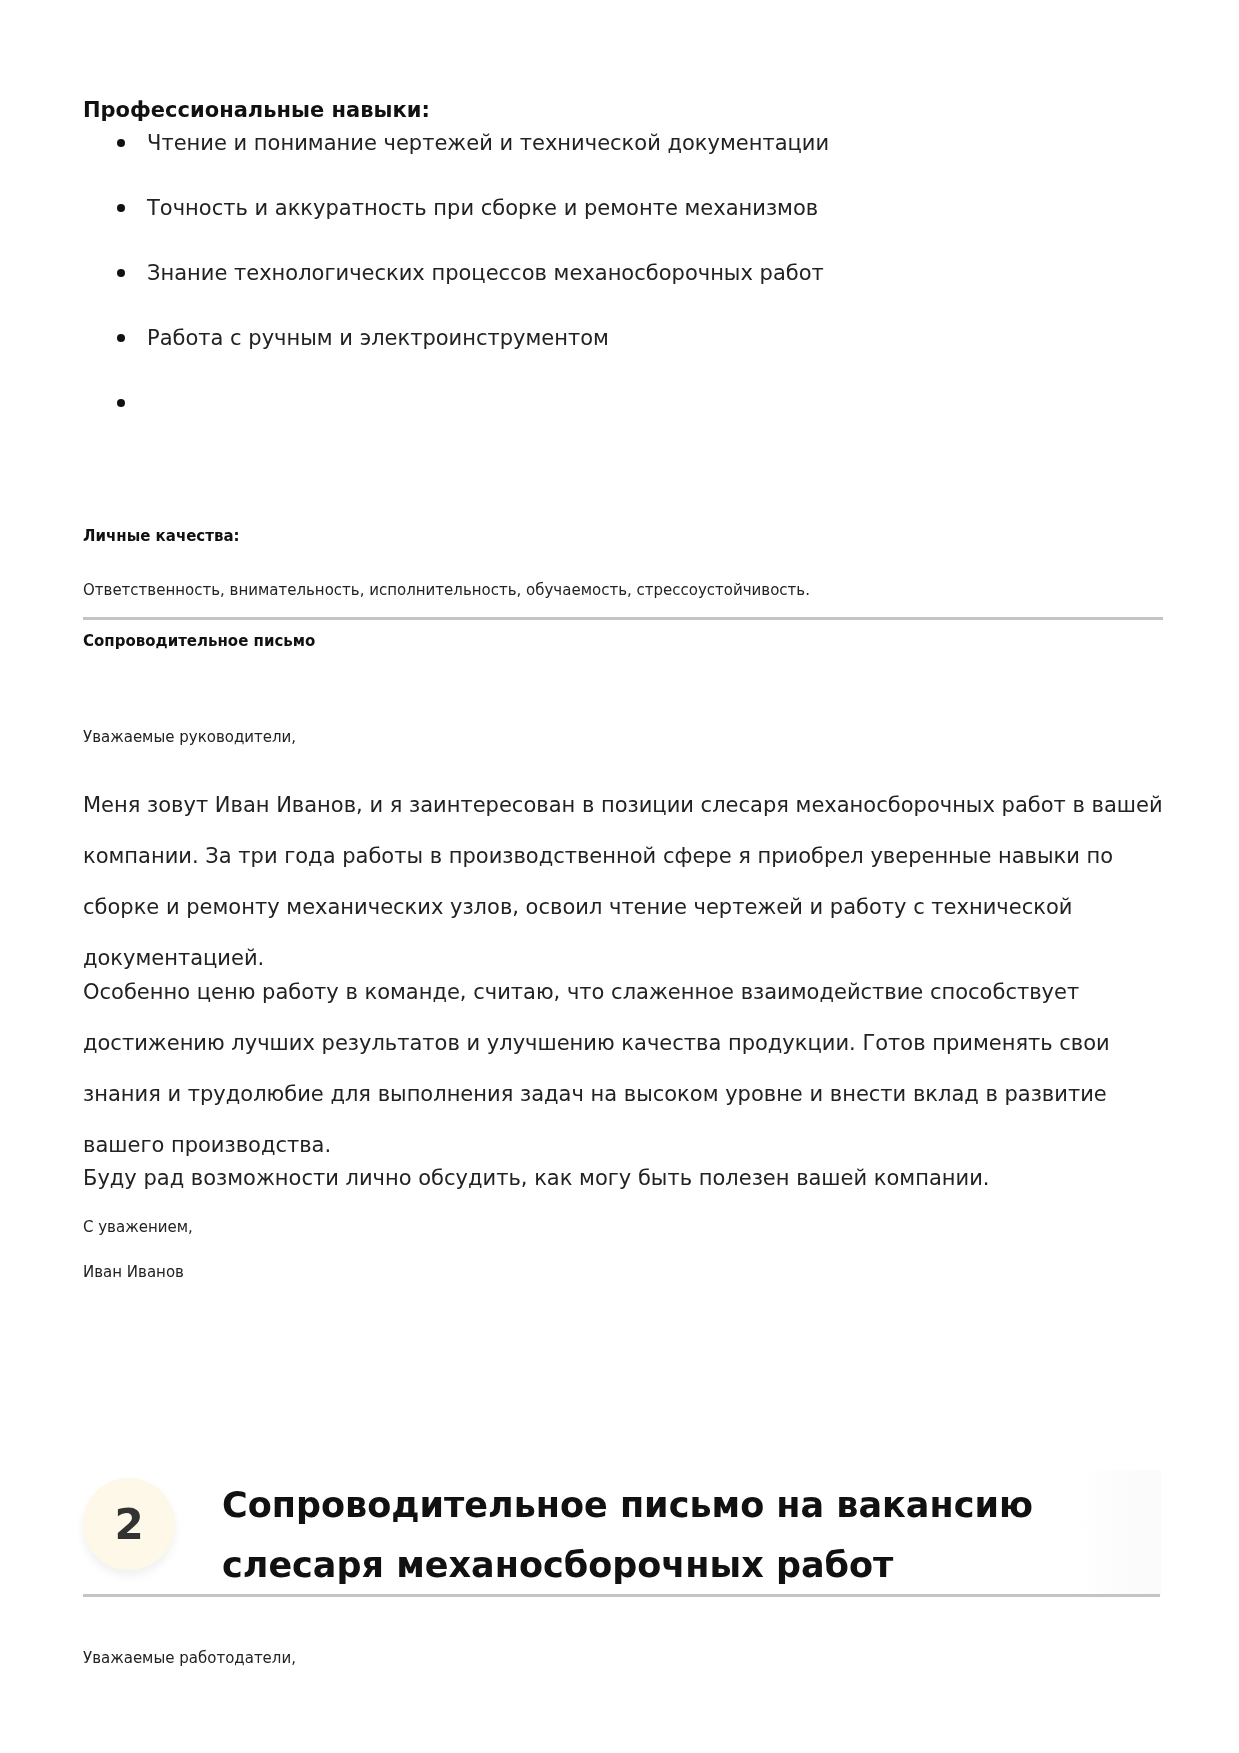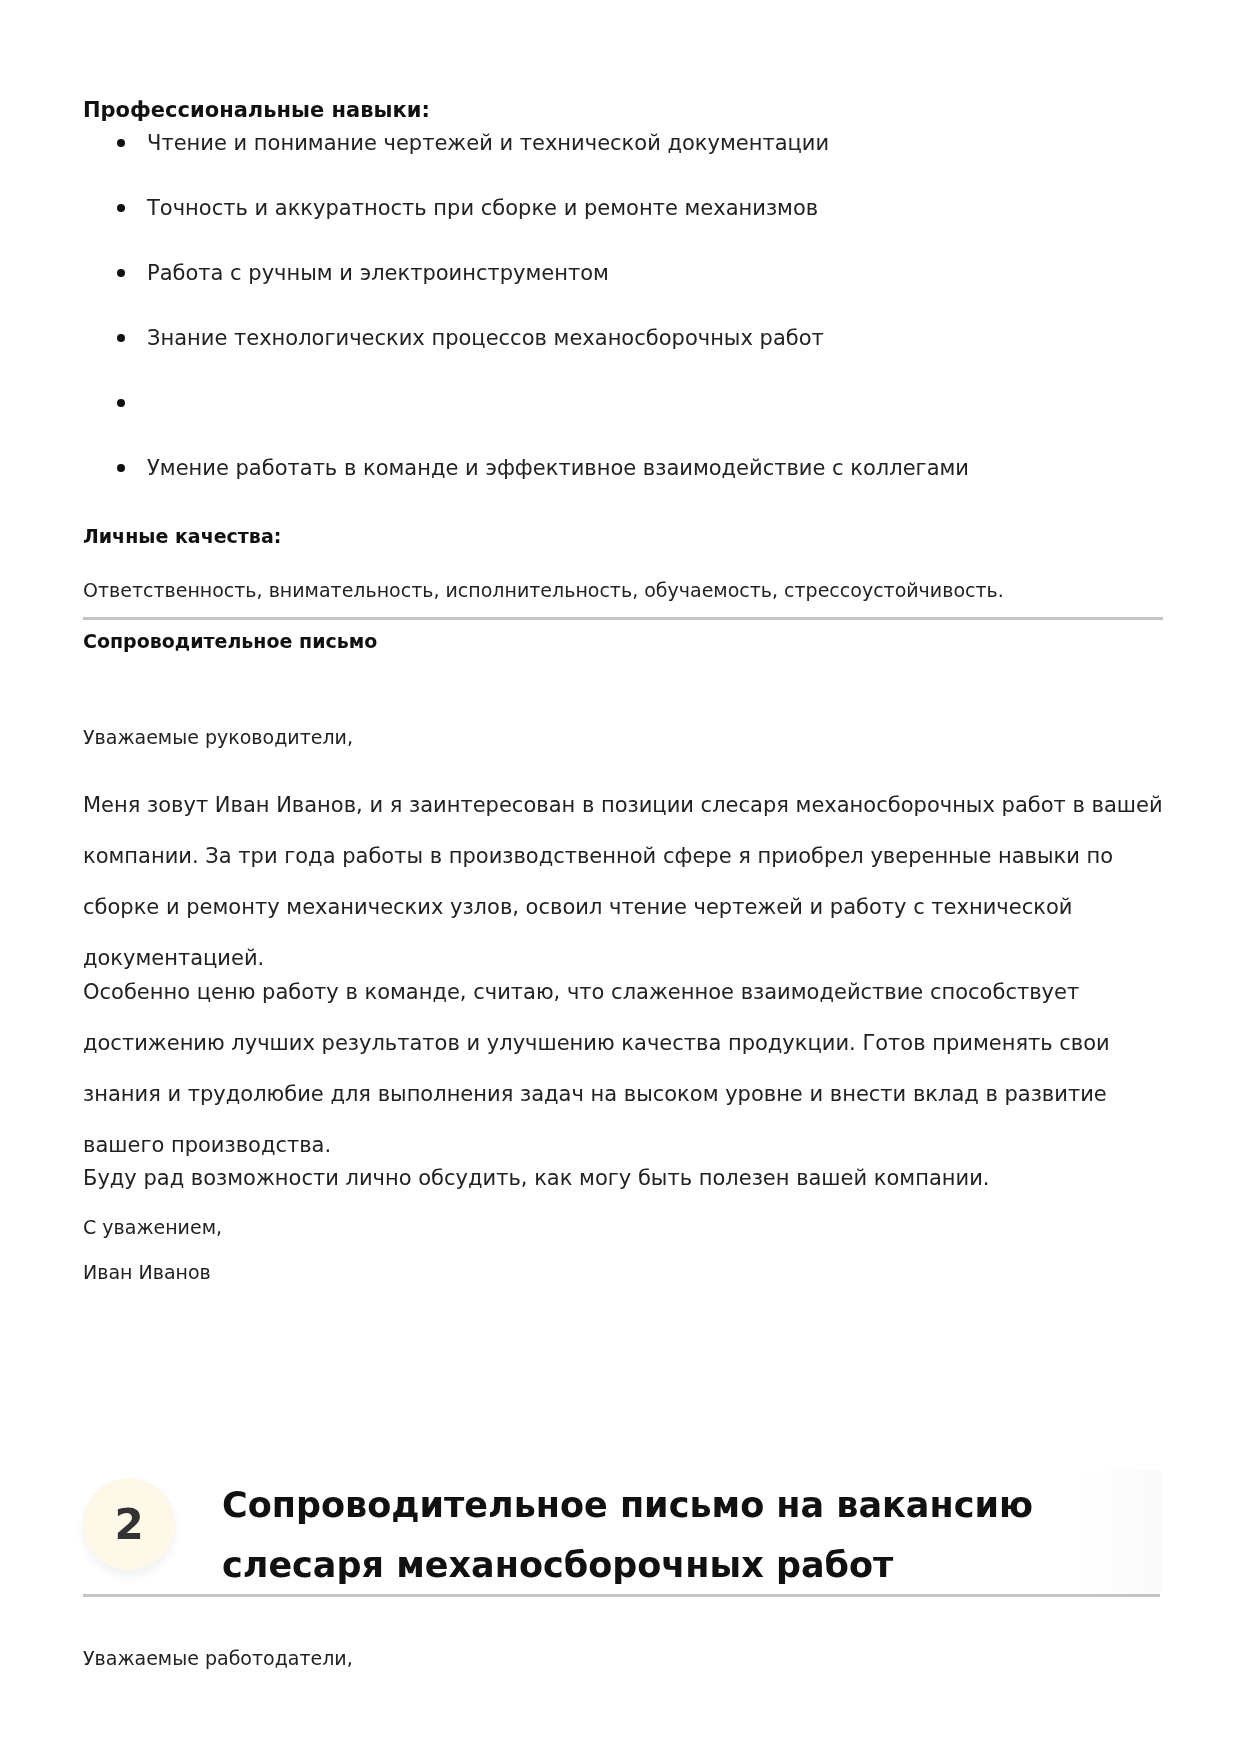--- a/index.html
+++ b/index.html
@@ -1,21 +1,21 @@
 <!DOCTYPE html>
 <html><head>
 <meta charset="utf-8">
 <style>
   html, body { margin: 0; padding: 0; background: #ffffff; }
   body {
     width: 1239px; height: 1753px; position: relative; overflow: hidden;
     font-family: "DejaVu Sans", sans-serif; color: #222222;
   }
   .abs { position: absolute; left: 83px; white-space: nowrap; }
-  .txt { font-size: 19px; line-height: 40px; }
+  .txt { font-size: 15px; line-height: 40px; }
   .bold { font-weight: bold; color: #111111; }
   .skills-title { top: 62px; font-size: 21px; line-height: 40px; margin-top: 28px; }
   ul.skills { position: absolute; left: 83px; top: 123px; margin: 0; padding: 0; list-style: none; }
   ul.skills li { position: relative; height: 65px; line-height: 40px; font-size: 21px; padding-left: 64px; white-space: nowrap; }
   ul.skills li .dot { position: absolute; left: 34px; top: 16px; width: 8px; height: 8px; border-radius: 50%; background: #111; }
   .qual-title { top: 516px; }
   .qual-text { top: 570px; text-align: right; }
   .rule { position: absolute; left: 83px; width: 1080px; height: 3px; background: #c4c4c4; }
   .rule1 { top: 617px; }
   .cover-title { top: 621px; }
@@ -44,24 +44,23 @@
   .greet2 { top: 1638px; text-align: right; }
 </style>
 </head>
 <body>
 
 <div class="abs bold skills-title">Профессиональные навыки:</div>
 
 <ul class="skills">
   <li><span class="dot"></span><span>Чтение и понимание чертежей и технической документации</span></li>
   <li><span class="dot"></span><span>Точность и аккуратность при сборке и ремонте механизмов</span></li>
+  <li><span class="dot"></span><span>Знание технологических процессов механосборочных работ</span></li>
   <li><span class="dot"></span><span>Работа с ручным и электроинструментом</span></li>
-  <li><span class="dot"></span><span>Знание технологических процессов механосборочных работ</span></li>
   <li><span class="dot"></span></li>
-  <li><span class="dot"></span><span>Умение работать в команде и эффективное взаимодействие с коллегами</span></li>
 </ul>
 
 <div class="abs txt bold qual-title">Личные качества:</div>
 <div class="abs txt qual-text">Ответственность, внимательность, исполнительность, обучаемость, стрессоустойчивость.</div>
 
 <div class="rule rule1"></div>
 
 <div class="abs txt bold cover-title">Сопроводительное письмо</div>
 <div class="abs txt greet1">Уважаемые руководители,</div>
 

